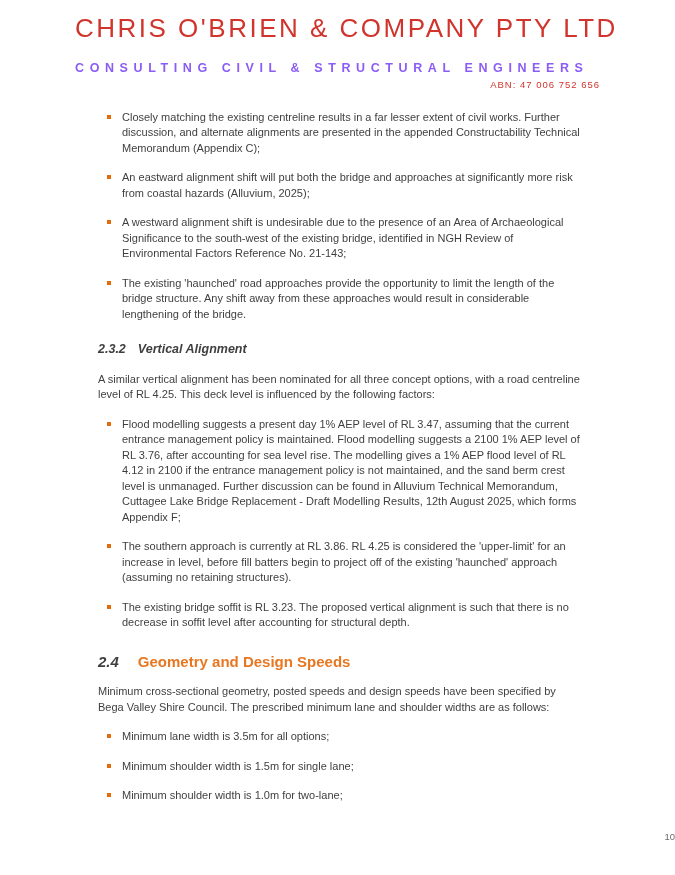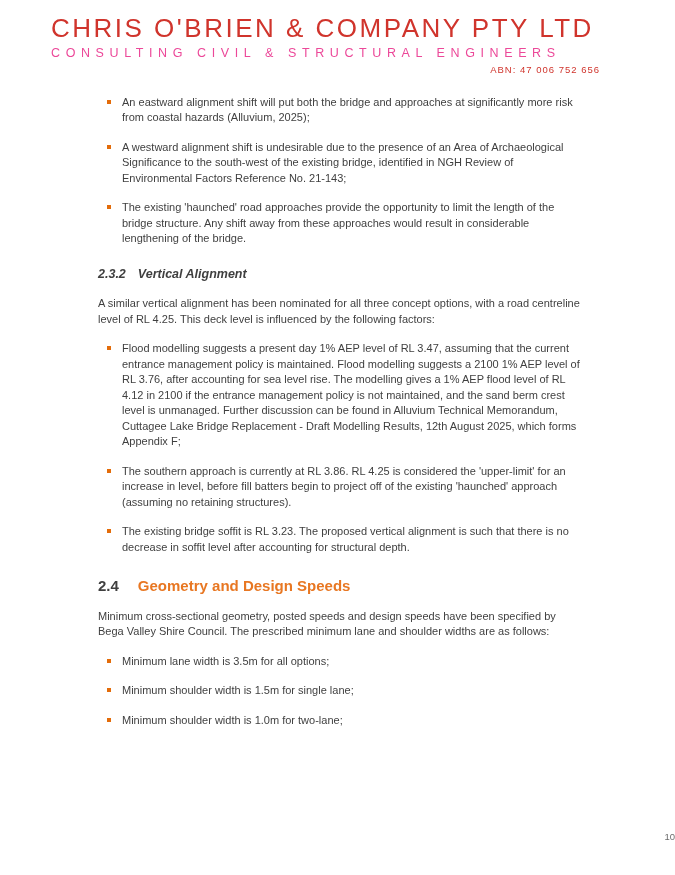--- a/index.html
+++ b/index.html
@@ -5,36 +5,36 @@
   * { margin: 0; padding: 0; box-sizing: border-box; }
   html, body { background: #ffffff; }
   body {
     width: 675px; height: 875px;
     position: relative;
     font-family: "Liberation Sans", sans-serif;
     color: #3f3f3f;
     overflow: hidden;
   }
   
-  .page-header { padding: 14px 75px 0 51px; }
+  .page-header { padding: 14px 75px 0 75px; }
   .company-name {
     color: #d0342c;
     font-size: 26px;
     font-weight: 400;
     letter-spacing: 2.5px;
     white-space: nowrap;
     line-height: 1.1;
   }
   .tagline {
-    color: #ec4899;
+    color: #8b5cf6;
     font-size: 12.5px;
-    font-weight: 400;
+    font-weight: 700;
     letter-spacing: 5.6px;
     white-space: nowrap;
-    margin-top: 3px;
+    margin-top: 18px;
   }
   .abn {
     color: #d0342c;
     font-size: 9.5px;
     letter-spacing: 1px;
     text-align: right;
     margin-top: 4px;
   }
   
   .content { padding: 20px 93px 0 98px; font-size: 11px; line-height: 15.5px; }
@@ -59,21 +59,21 @@
     font-style: italic;
     color: #3f3f3f;
     margin: 20px 0 14px 0;
   }
   .heading-24 {
     display: flex; gap: 19px;
     font-size: 15px;
     font-weight: bold;
     margin: 23px 0 15px 0;
   }
-  .heading-24 .sec-num { color: #3f3f3f; }
+  .heading-24 .sec-num { color: #3f3f3f; font-style: italic; }
   .heading-24 .sec-title { color: #e87722; }
   
   .page-footer {
     position: absolute;
     bottom: 33px; left: 0;
     width: 100%;
     text-align: right;
     font-size: 9.5px;
     color: #6b6b6b;
   }
@@ -83,20 +83,21 @@
 
 <header class="page-header">
   <div class="company-name">CHRIS O'BRIEN &amp; COMPANY PTY LTD</div>
   <div class="tagline">CONSULTING CIVIL &amp; STRUCTURAL ENGINEERS</div>
   <div class="abn">ABN: 47 006 752 656</div>
 </header>
 
 <main class="content">
 
   <ul class="bullet-list">
+    <li><span class="bullet-square"></span><span>Closely matching the existing centreline results in a far lesser extent of civil works. Further discussion, and alternate alignments are presented in the appended Constructability Technical Memorandum (Appendix C);</span></li>
     <li><span class="bullet-square"></span><span>An eastward alignment shift will put both the bridge and approaches at significantly more risk from coastal hazards (Alluvium, 2025);</span></li>
     <li><span class="bullet-square"></span><span>A westward alignment shift is undesirable due to the presence of an Area of Archaeological Significance to the south-west of the existing bridge, identified in NGH Review of Environmental Factors Reference No. 21-143;</span></li>
     <li><span class="bullet-square"></span><span>The existing 'haunched' road approaches provide the opportunity to limit the length of the bridge structure. Any shift away from these approaches would result in considerable lengthening of the bridge.</span></li>
   </ul>
 
   <h3 class="subheading">
     <span>2.3.2</span>
     <span>Vertical Alignment</span>
   </h3>
 

